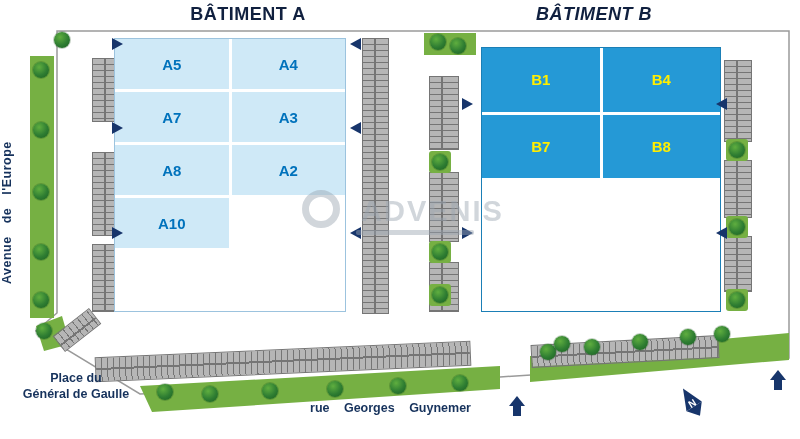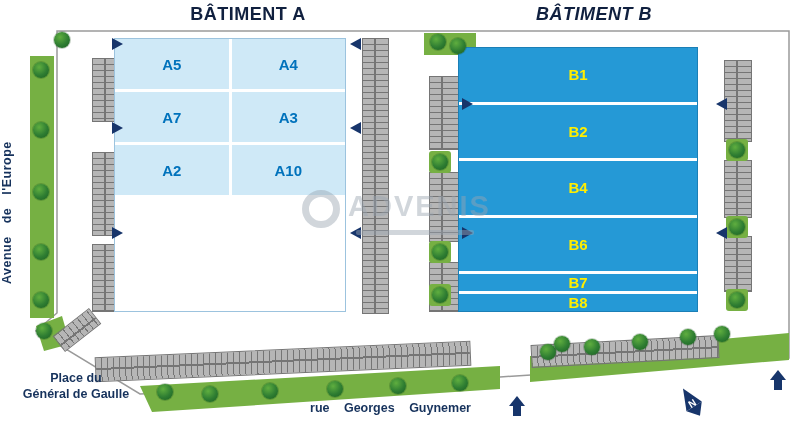--- a/index.html
+++ b/index.html
@@ -16,21 +16,21 @@
   .avenue{left:0;top:112px;width:20px;height:202px;writing-mode:vertical-rl;
           transform:rotate(180deg);text-align:center;word-spacing:9px;letter-spacing:.5px;}
   .place{left:6px;top:370px;width:140px;text-align:center;line-height:1.3;}
   .rue{left:268px;top:401px;width:245px;text-align:center;word-spacing:11px;}
 
   
   .bldg{position:absolute;display:grid;gap:3px;background:#fff;z-index:2;box-sizing:border-box;}
   .bldg-a{left:114px;top:38px;width:232px;height:274px;grid-template-columns:1fr 1fr;
           grid-template-rows:repeat(4,50px) 1fr;border:1px solid #9cc3de;}
   .bldg-a .cell{background:#cfe9f7;color:#0072bc;}
-  .bldg-b{left:458px;top:47px;width:240px;height:265px;grid-template-columns:1fr;
+  .bldg-b{left:481px;top:47px;width:240px;height:265px;grid-template-columns:1fr 1fr;
           grid-template-rows:repeat(4,1fr);border:1px solid #1b7fb6;}
   .bldg-b .cell{background:#2599d6;color:#ffee00;}
   .cell{display:flex;align-items:center;justify-content:center;font-weight:bold;font-size:15px;}
 
   
   .pv,.ph{position:absolute;border:1px solid #757575;box-sizing:border-box;z-index:1;}
   .pv{background:linear-gradient(90deg,transparent 0 11px,#757575 11px 13px,transparent 13px),
       repeating-linear-gradient(180deg,#b6b6b6 0 5px,#757575 5px 6px);}
   .ph{background:linear-gradient(180deg,transparent 0 10px,#757575 10px 12px,transparent 12px),
       repeating-linear-gradient(90deg,#b6b6b6 0 5px,#757575 5px 6px);}
@@ -54,21 +54,21 @@
   
   .compass{position:absolute;left:680px;top:386px;width:24px;height:34px;
            transform:rotate(-32deg);z-index:5;}
   .compass .kt{width:0;height:0;border-left:9px solid transparent;border-right:9px solid transparent;margin:0 auto;}
   .compass .kt-top{border-bottom:21px solid #17356b;}
   .compass .kt-bot{border-top:11px solid #17356b;}
   .compass .n{position:absolute;left:50%;top:12px;transform:translateX(-50%);
               color:#fff;font-weight:bold;font-size:10px;}
 
   
-  .watermark{position:absolute;left:302px;top:190px;display:flex;align-items:flex-start;gap:8px;
+  .watermark{position:absolute;left:302px;top:190px;display:flex;align-items:flex-end;gap:21px;
              opacity:.45;z-index:7;pointer-events:none;}
   .wm-ring{width:38px;height:38px;border:7px solid #9aa5b1;border-radius:50%;box-sizing:border-box;}
   .wm-text{font-size:29px;font-weight:bold;color:#9aa5b1;letter-spacing:2px;}
   .wm-sub{position:absolute;left:54px;top:40px;width:118px;height:5px;background:#9aa5b1;
           border-radius:2px;filter:blur(.6px);}
 </style>
 </head>
 <body>
 
 <div class="stage">
@@ -104,29 +104,28 @@
   <div class="pv" style="left:724px;top:236px;width:28px;height:56px;"></div>
   <div class="ph" style="left:95px;top:349px;width:376px;height:25px;transform:rotate(-2.5deg);"></div>
   <div class="ph" style="left:531px;top:340px;width:188px;height:23px;transform:rotate(-3deg);"></div>
   <div class="ph" style="left:54px;top:320px;width:46px;height:20px;transform:rotate(-38deg);"></div>
 
   <div class="bldg bldg-a">
     <div class="cell">A5</div>
     <div class="cell">A4</div>
     <div class="cell">A7</div>
     <div class="cell">A3</div>
+    <div class="cell">A8</div>
     <div class="cell">A2</div>
     <div class="cell">A10</div>
   </div>
 
   <div class="bldg bldg-b">
     <div class="cell">B1</div>
-    <div class="cell">B2</div>
     <div class="cell">B4</div>
-    <div class="cell">B6</div>
     <div class="cell">B7</div>
     <div class="cell">B8</div>
   </div>
 
   <div class="pad" style="left:429px;top:151px;"></div>
   <div class="pad" style="left:429px;top:241px;"></div>
   <div class="pad" style="left:429px;top:284px;"></div>
   <div class="pad" style="left:726px;top:139px;"></div>
   <div class="pad" style="left:726px;top:216px;"></div>
   <div class="pad" style="left:726px;top:289px;"></div>

